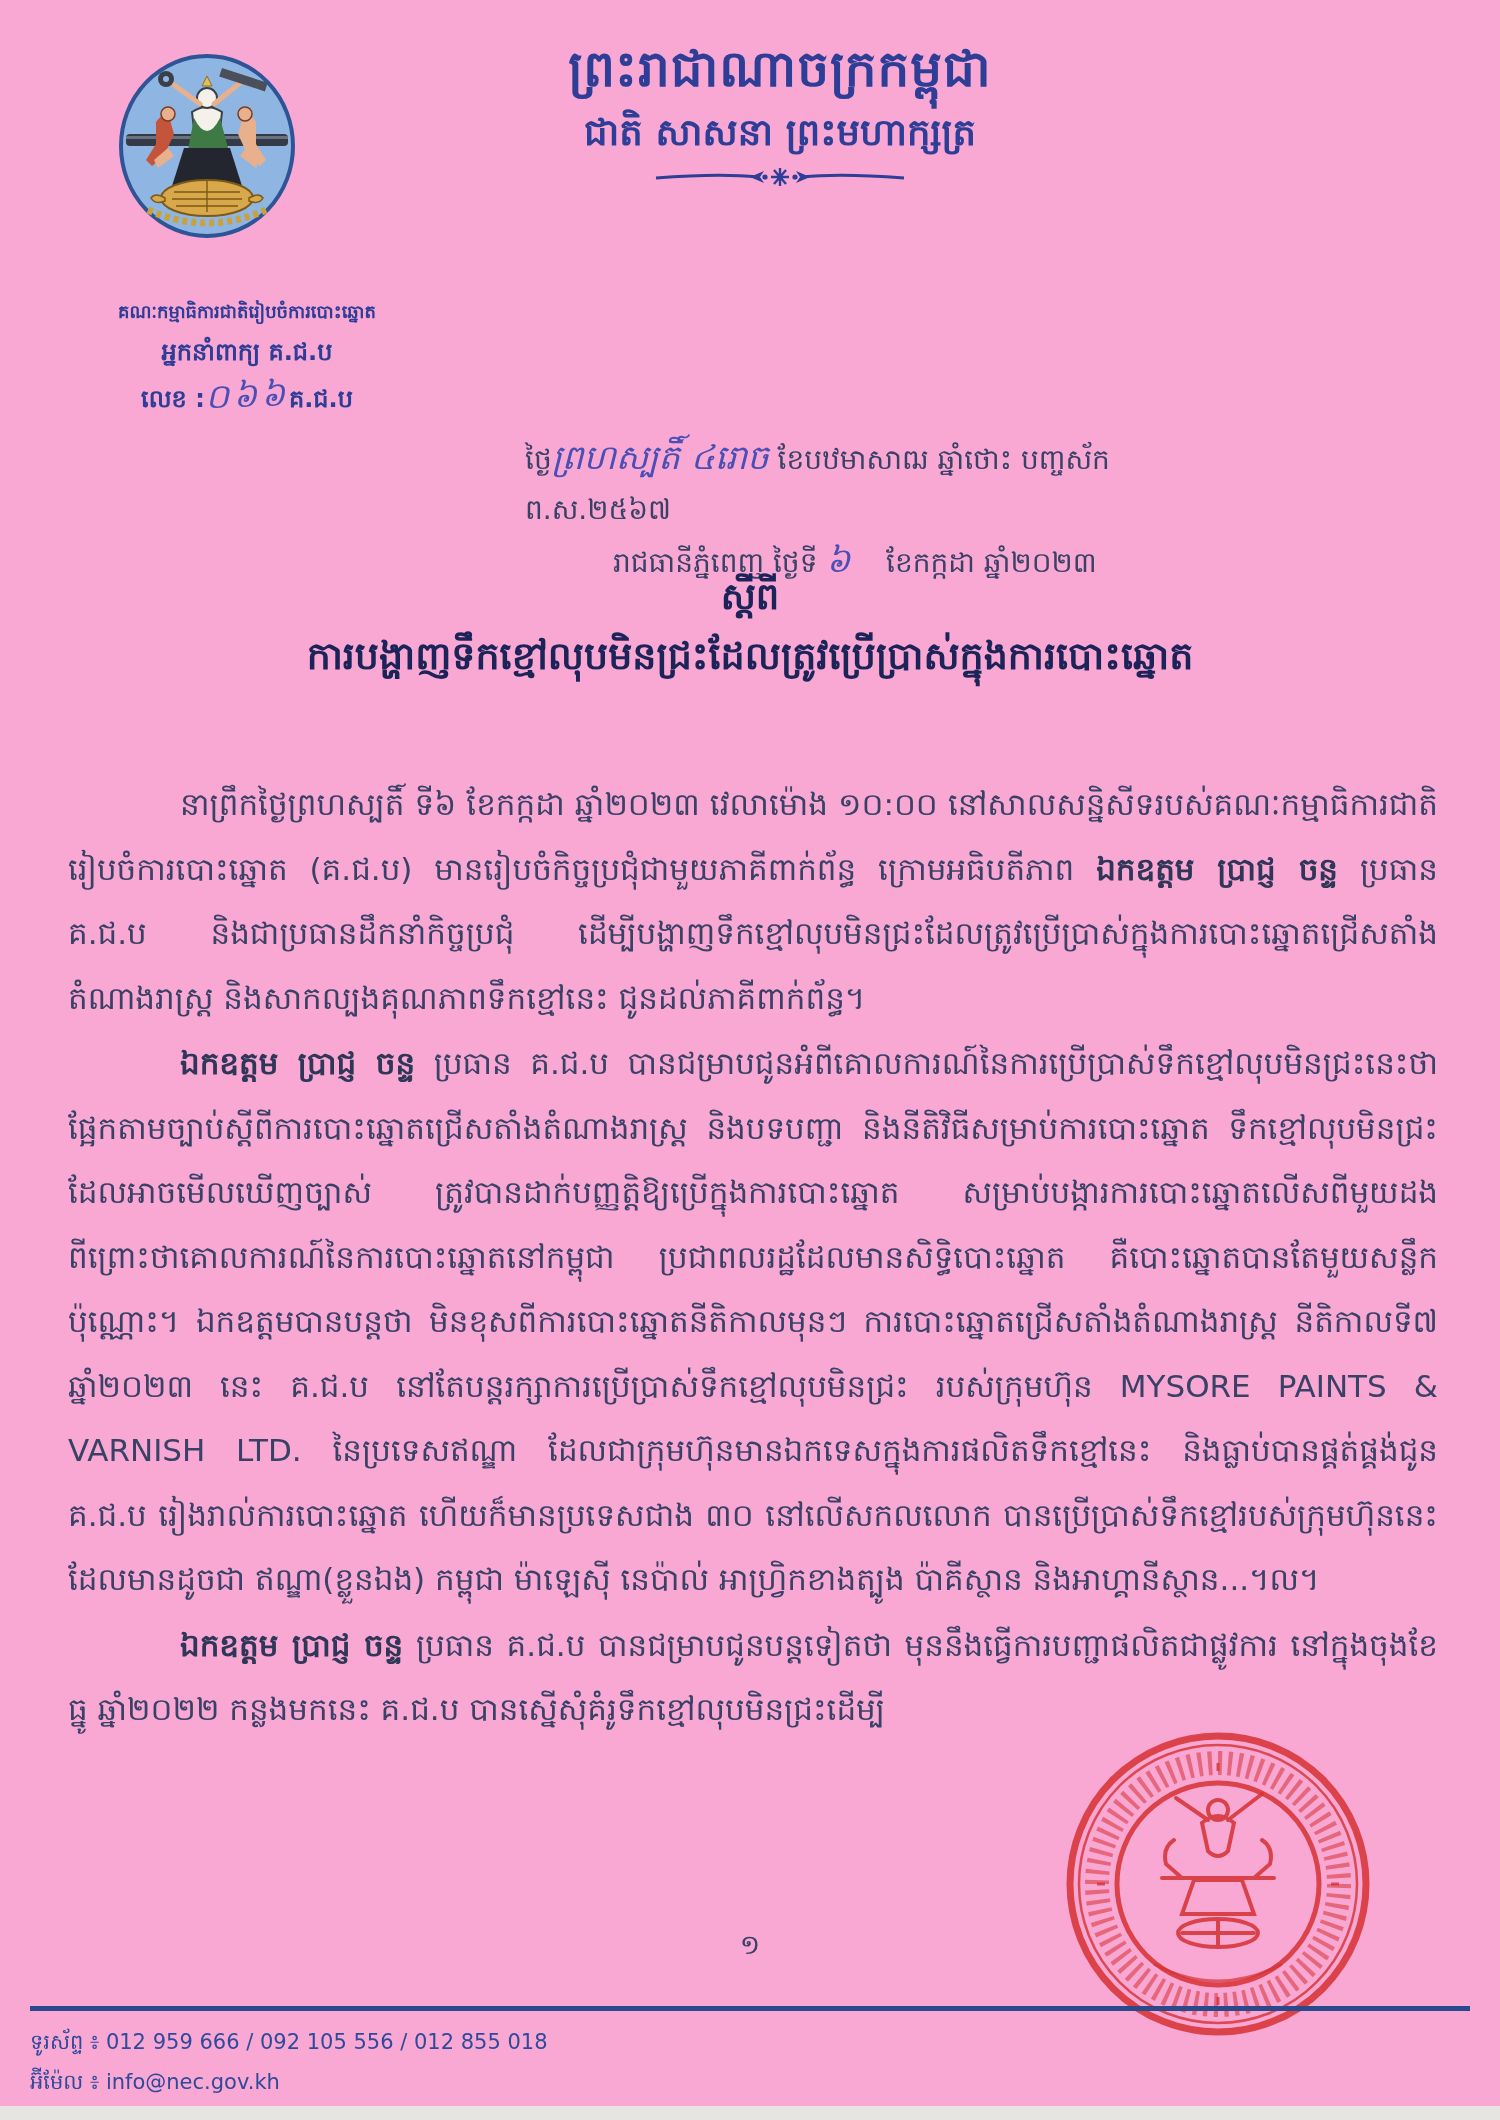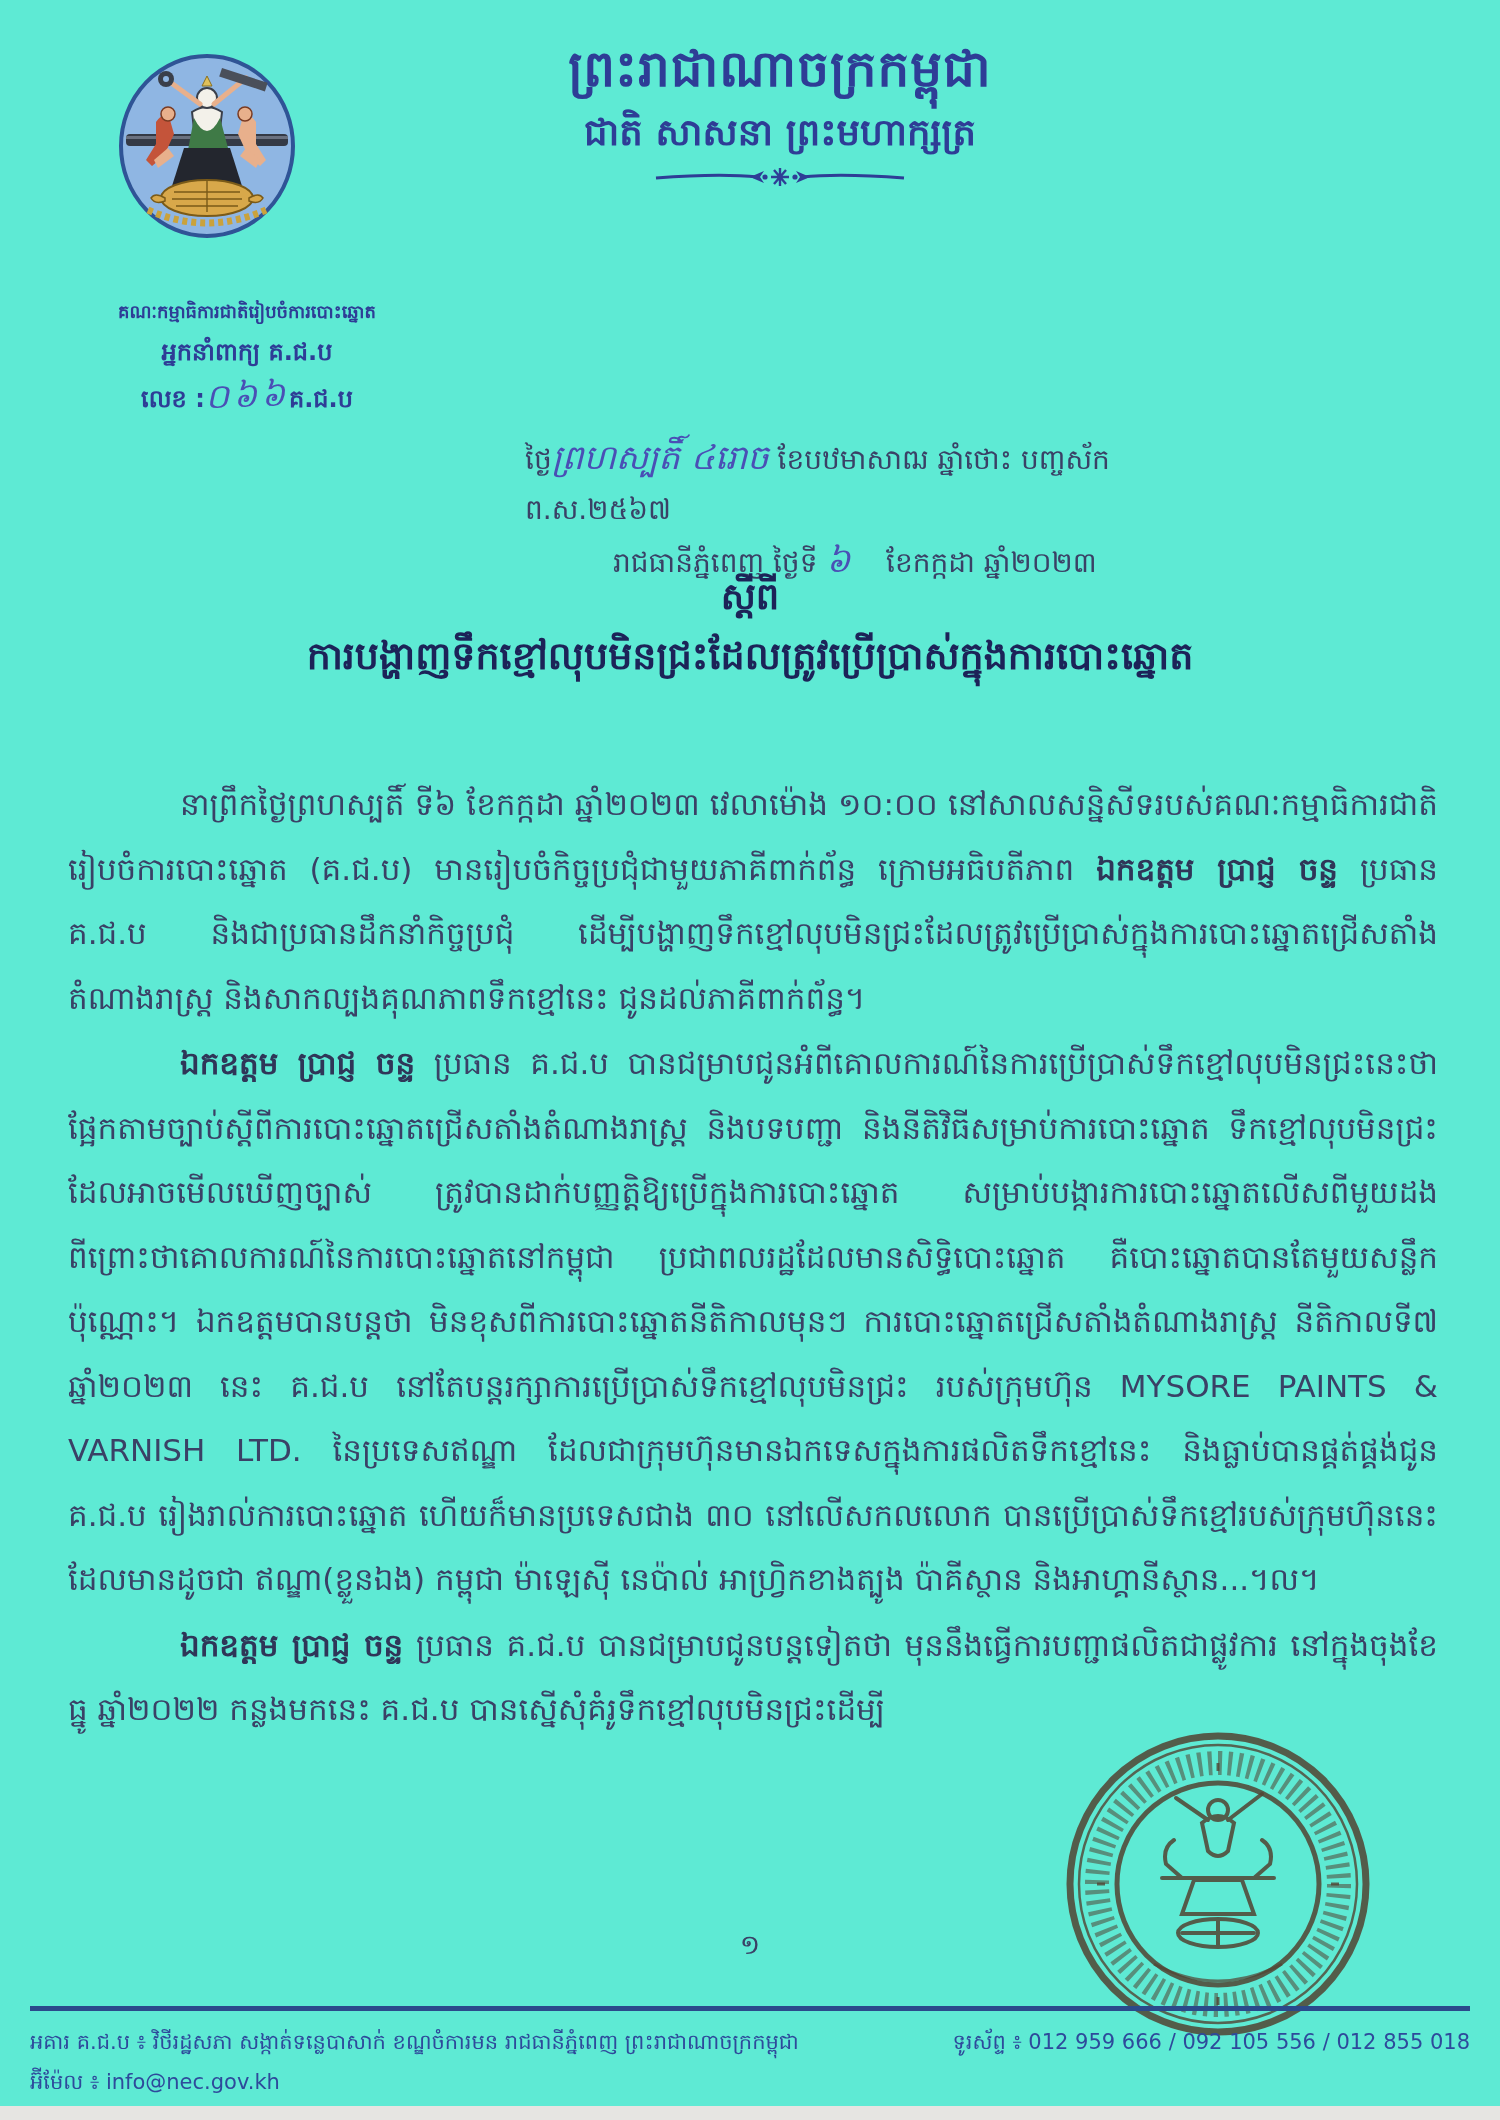--- a/index.html
+++ b/index.html
@@ -1,18 +1,18 @@
 <!DOCTYPE html>
 <html><head>
 <meta charset="utf-8">
 <style>
   html,body{margin:0;padding:0;background:#9a9a9a;}
   .page{
     position:relative;width:1500px;height:2120px;margin:0 auto;
-    background:#5eead4;overflow:hidden;
+    background:#f9a8d4;overflow:hidden;
     font-family:"DejaVu Sans","Liberation Sans",sans-serif;
     color:#3a4166;
   }
   .scan-edge{position:absolute;left:0;right:0;bottom:0;height:14px;background:#e6e5e2;}
 
   
   .emblem{position:absolute;left:118px;top:52px;width:178px;height:188px;}
   .header-titles{position:absolute;left:420px;top:38px;width:720px;text-align:center;color:#2e3d96;}
   .kingdom{font-size:50px;font-weight:bold;letter-spacing:1px;line-height:62px;}
   .motto{font-size:37px;font-weight:bold;line-height:50px;margin-top:8px;}
@@ -174,21 +174,20 @@
         </g>
       </g>
     </svg>
   </div>
 
   <div class="page-number">១</div>
 
   <div class="footer-rule"></div>
   <div class="footer">
     <div class="frow">
-      <span class="khmer">អគារ គ.ជ.ប ៖ វិថីរដ្ឋសភា សង្កាត់ទន្លេបាសាក់ ខណ្ឌចំការមន រាជធានីភ្នំពេញ ព្រះរាជាណាចក្រកម្ពុជា</span>
       <span class="khmer">ទូរស័ព្ទ ៖ 012 959 666 / 092 105 556 / 012 855 018</span>
     </div>
     <div class="frow">
       <span class="khmer">អ៊ីម៉ែល ៖ info@nec.gov.kh</span>
     </div>
   </div>
 
   <div class="scan-edge"></div>
 </div>
 

